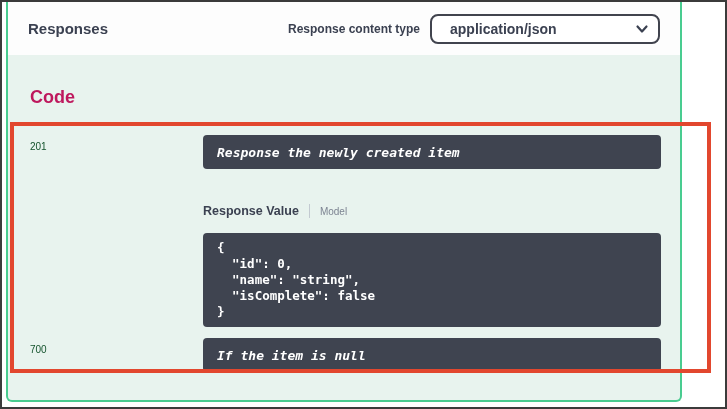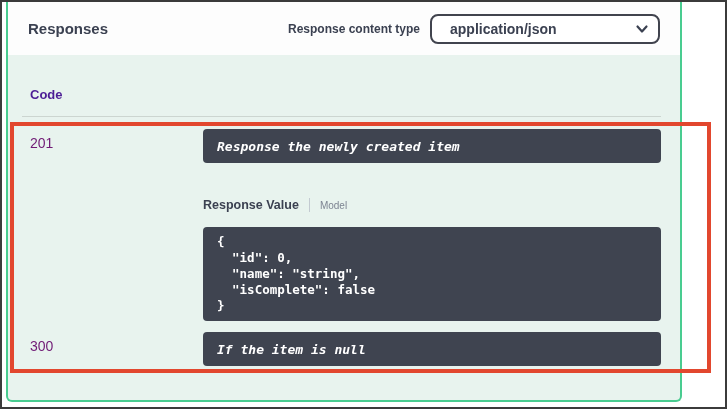--- a/index.html
+++ b/index.html
@@ -39,26 +39,26 @@
   }
 
   .panel-body { position:relative; padding:0 19px 0 14px; }
 
   .table-head {
     display:flex; padding-top:32px; padding-bottom:14px; padding-left:8px;
     border-bottom:1px solid #ccd5d0;
   }
   .col-code { width:173px; }
   .col-desc { flex:1; }
-  .head-label { font-size:13px; font-weight:700; color:#4c1d95; }
+  .head-label { font-size:18px; font-weight:700; color:#be185d; }
 
   .rows { margin-top:12px; padding-left:8px; }
   .response-row { display:flex; }
   .response-row + .response-row { margin-top:11px; }
-  .code-cell { width:173px; font-size:14px; color:#701a75; padding-top:6px; }
+  .code-cell { width:173px; font-size:10px; color:#14532d; padding-top:6px; }
   .desc-cell { flex:1; display:flex; flex-direction:column; }
 
   .desc-box {
     height:34px; background:#3f4450; border-radius:4px;
     display:flex; align-items:center; padding:0 14px;
   }
   .desc-box span {
     font-family:"DejaVu Sans Mono", monospace;
     font-style:italic; font-weight:700; font-size:13px; color:#ffffff;
   }
@@ -131,21 +131,21 @@
               <pre>{
   "id": 0,
   "name": "string",
   "isComplete": false
 }</pre>
             </div>
           </div>
         </div>
 
         <div class="response-row">
-          <div class="code-cell">300</div>
+          <div class="code-cell">700</div>
           <div class="desc-cell">
             <div class="desc-box">
               <span>If the item is null</span>
             </div>
           </div>
         </div>
 
       </div>
     </div>
   </div>

